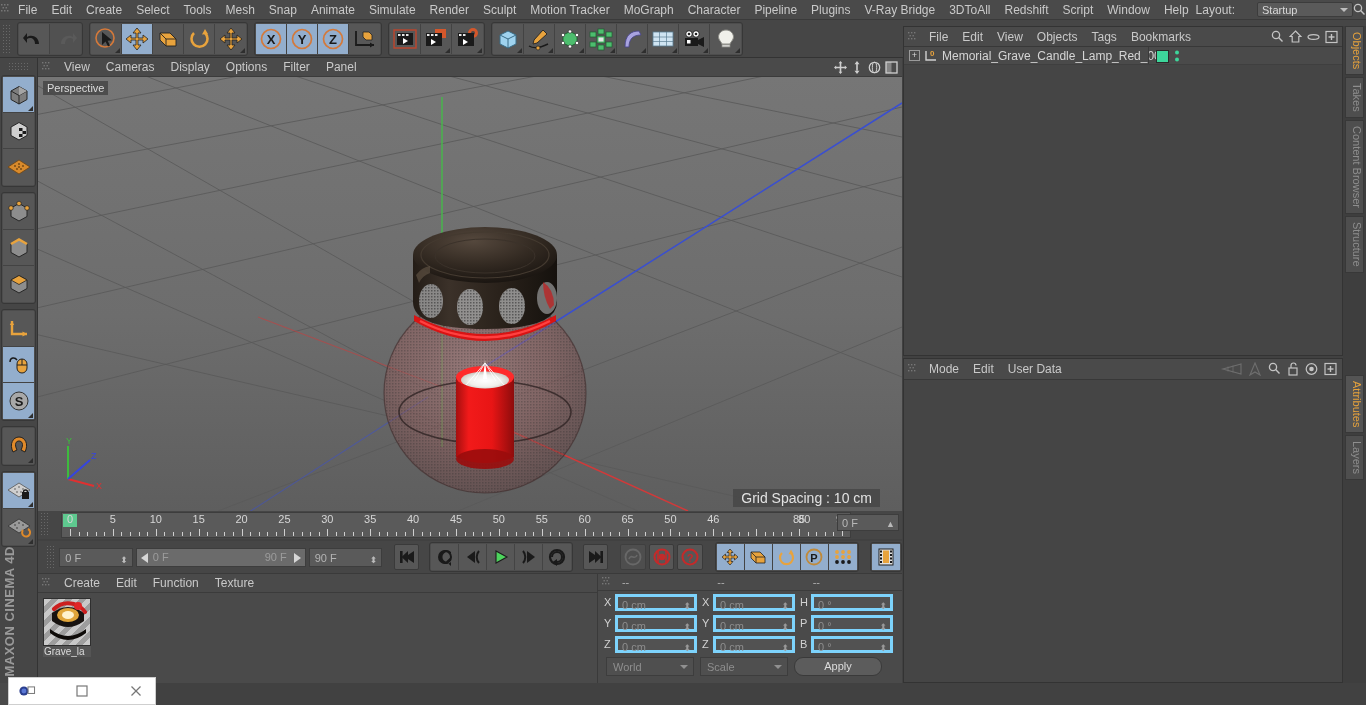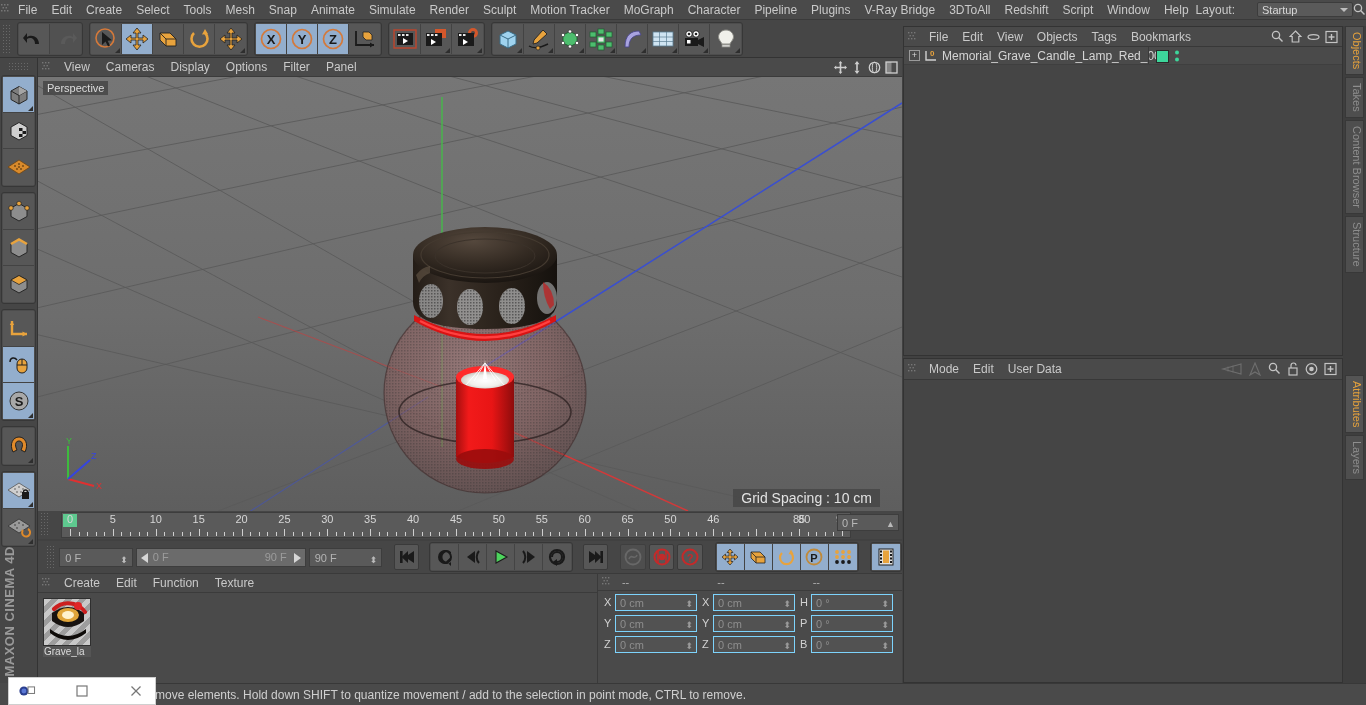--- a/index.html
+++ b/index.html
@@ -200,21 +200,21 @@
   
   .coords {
     position: absolute; left: 598px; top: 573px; width: 304px; height: 110px;
     background: #4a4a4a; border-top: 1px solid #3a3a3a;
   }
   .co-head { height: 17px; display: flex; align-items: center; font-size: 11px; color: #b0b0b0; border-bottom: 1px solid #3b3b3b; }
   .co-head .c { width: 96px; text-align: left; padding-left: 6px; }
   .co-row { display: flex; align-items: center; height: 20px; margin-top: 1px; padding-left: 6px; }
   .co-lbl { width: 11px; font-size: 11px; color: #d2d2d2; }
   .co-field {
-    width: 82px; height: 17px; background: #525252; border: 1px solid #7dd3fc;
+    width: 82px; height: 17px; background: #525252; border: 3px solid #7dd3fc;
     font-size: 11px; color: #8e8e8e; line-height: 16px; padding-left: 4px;
     margin-right: 5px; position: relative;
   }
   .co-field .spin { position: absolute; right: 3px; top: 1px; font-size: 9px; color: #9a9a9a; }
   .co-bottom { display: flex; align-items: center; gap: 6px; padding-left: 8px; margin-top: 3px; }
   .co-drop {
     width: 88px; height: 19px; background: #4f4f4f; border: 1px solid #3d3d3d;
     font-size: 11px; color: #8e8e8e; line-height: 18px; padding-left: 6px; position: relative;
   }
   .co-drop .caret {
@@ -1206,20 +1206,31 @@
 
     <div class="co-row">
       <div class="co-lbl">Z</div>
       <div class="co-field"><span>0 cm</span><span class="spin">⬍</span></div>
       <div class="co-lbl">Z</div>
       <div class="co-field"><span>0 cm</span><span class="spin">⬍</span></div>
       <div class="co-lbl">B</div>
       <div class="co-field"><span>0 °</span><span class="spin">⬍</span></div>
     </div>
 
+    <div class="co-bottom">
+      <div class="co-drop">
+        <span>World</span>
+        <span class="caret"></span>
+      </div>
+      <div class="co-drop">
+        <span>Scale</span>
+        <span class="caret"></span>
+      </div>
+      <div class="co-apply">Apply</div>
+    </div>
   </div>
 
   <div class="objmgr">
     <div class="om-menu">
       <div class="mb-icon">
         <svg width="10" height="10">
             <g fill="#777">
               <rect x="0" y="0" width="1.4" height="1.4"></rect>
               <rect x="3" y="0" width="1.4" height="1.4"></rect>
               <rect x="6" y="0" width="1.4" height="1.4"></rect>
@@ -1351,24 +1362,20 @@
   <div class="dock">
     <div class="dock-tab active">Objects</div>
     <div class="dock-tab">Takes</div>
     <div class="dock-tab">Content Browser</div>
     <div class="dock-tab">Structure</div>
     <div class="dock-gap" style="height:100px"></div>
     <div class="dock-tab active">Attributes</div>
     <div class="dock-tab">Layers</div>
   </div>
 
-  <div class="statusbar">
-    <div style="width:150px"></div>
-    <div class="status-text">move elements. Hold down SHIFT to quantize movement / add to the selection in point mode, CTRL to remove.</div>
-  </div>
 
   <div class="floatwin">
     <div class="fw-ic">
       <svg width="22" height="16" viewBox="0 0 22 16">
           <circle cx="6" cy="8" r="5.5" fill="#2b3f8f"></circle>
           <circle cx="6" cy="8" r="3" fill="#5a78d6"></circle>
           <rect x="11" y="3" width="8" height="8" fill="none" stroke="#777" stroke-width="1.2"></rect>
         </svg>
     </div>
     <div class="fw-ic">

